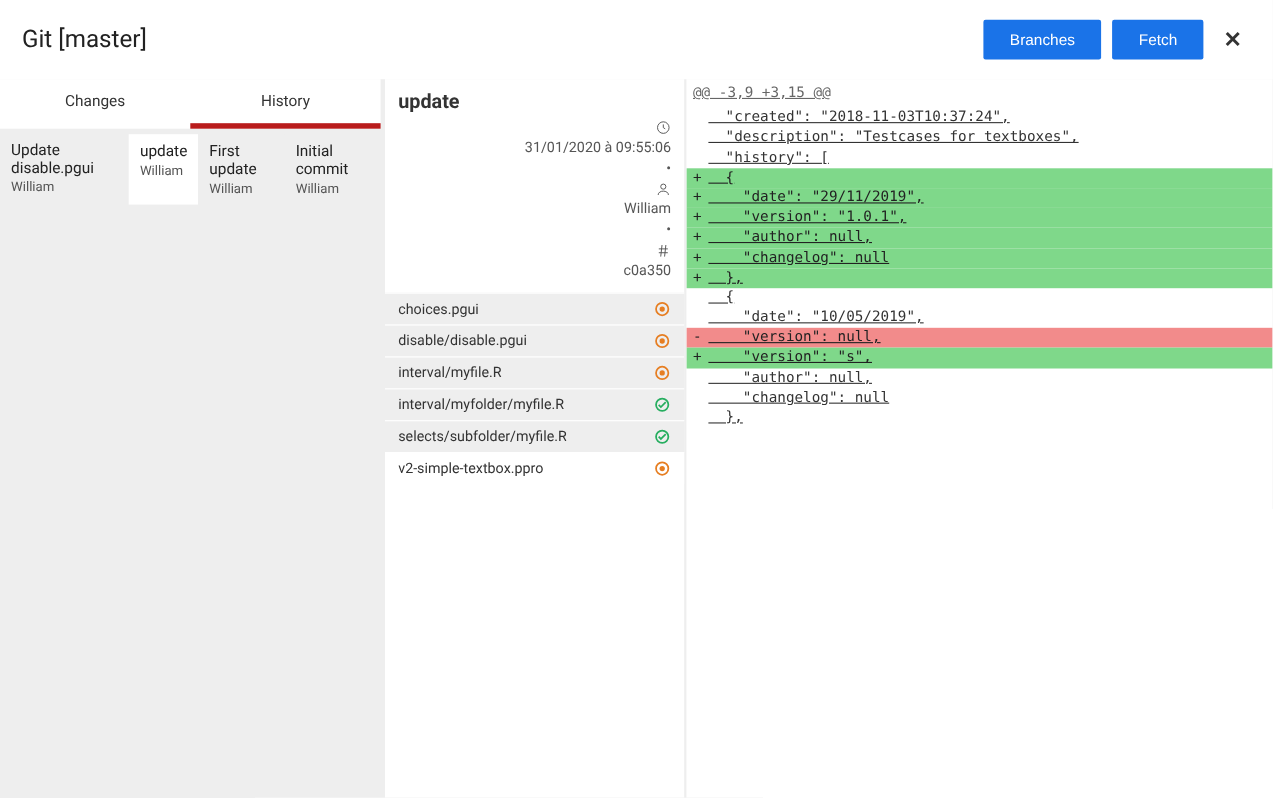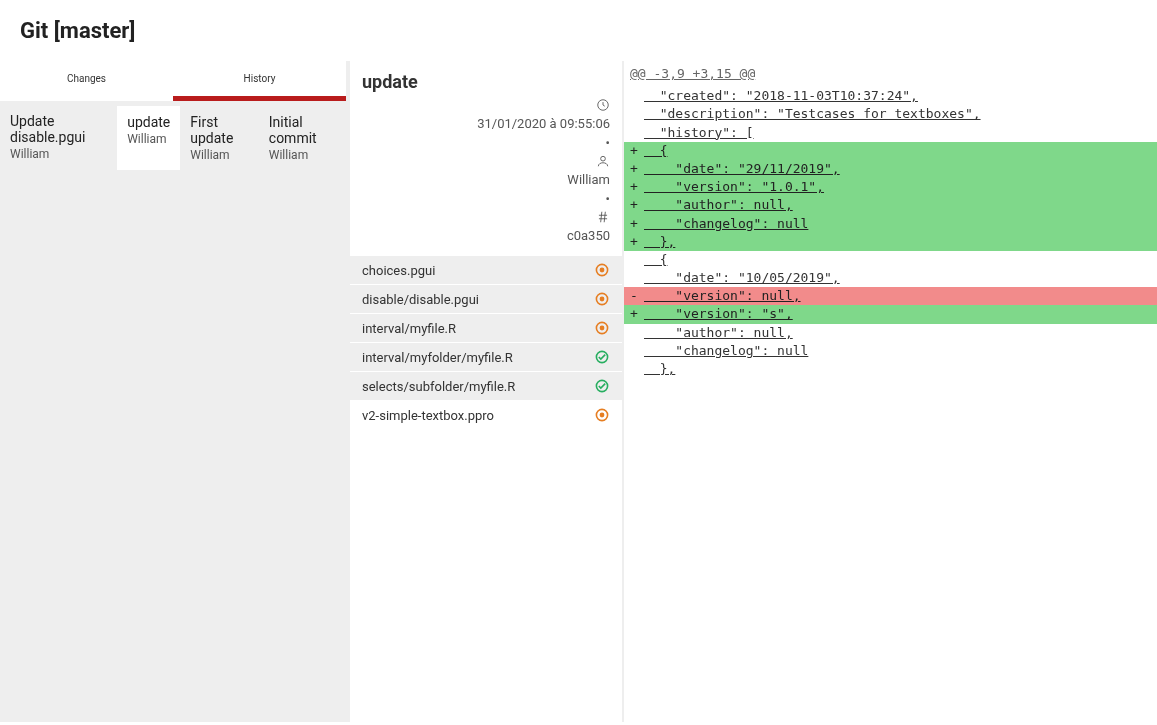--- a/index.html
+++ b/index.html
@@ -1,28 +1,28 @@
 <!DOCTYPE html>
 <html><head>
 <meta charset="utf-8">
 <style>
 * { box-sizing: border-box; margin: 0; padding: 0; }
 body { font-family: -apple-system, "Segoe UI", Roboto, Arial, sans-serif; font-size: 14px; color: #333; background: #fff; width: 1157px; height: 725px; overflow: hidden; }
 
 .header { display: flex; align-items: center; justify-content: space-between; padding: 18px 20px; background: #fff; }
-.header-title { font-size: 22px; font-weight: 700; color: #222; }
+.header-title { font-size: 22px; font-weight: 400; color: #222; }
 .header-actions { display: flex; align-items: center; gap: 10px; }
 .btn-primary { background: #1a73e8; color: #fff; border: none; padding: 10px 24px; font-size: 14px; cursor: pointer; border-radius: 2px; }
 .close-x { font-size: 20px; font-weight: bold; color: #333; cursor: pointer; padding: 0 8px; }
 
 .body { display: flex; height: calc(725px - 64px); background: #eeeeee; }
 
 .col-left { width: 346px; display: flex; flex-direction: column; }
 .tabs { display: flex; background: #fff; margin-bottom: 4px; }
-.tab { flex: 1; text-align: center; padding: 12px 0; cursor: pointer; color: #333; font-size: 10px; }
+.tab { flex: 1; text-align: center; padding: 12px 0; cursor: pointer; color: #333; font-size: 14px; }
 .tab.active { border-bottom: 5px solid #b91c1c; }
 
 .commit-list { display: flex; flex-direction: row; }
 .commit-item { padding: 8px 10px; cursor: pointer; background: #eeeeee; }
 .commit-item.selected { background: #fff; }
 .commit-item .title { font-size: 14px; color: #222; margin-bottom: 2px; }
 .commit-item .author { font-size: 12px; color: #555; }
 .commit-item + .commit-item { margin-top: 1px; }
 
 .col-mid { width: 272px; background: #fff; display: flex; flex-direction: column; margin-left: 4px; margin-right: 2px; }
@@ -49,20 +49,25 @@
 .diff-ctx { color: #333; }
 .diff-add { background: #7fd88a; color: #222; }
 .diff-del { background: #f28b8b; color: #222; }
 .sign { display: inline-block; width: 14px; }
 </style>
 </head>
 <body>
 
 <div class="header">
   <div class="header-title">Git [master]</div>
+  <div class="header-actions">
+    <button class="btn-primary">Branches</button>
+    <button class="btn-primary">Fetch</button>
+    <span class="close-x">✕</span>
+  </div>
 </div>
 
 <div class="body">
 
   <div class="col-left">
     <div class="tabs">
       <div class="tab">Changes</div>
       <div class="tab active">History</div>
     </div>
     <div class="commit-list" id="commit-list">

